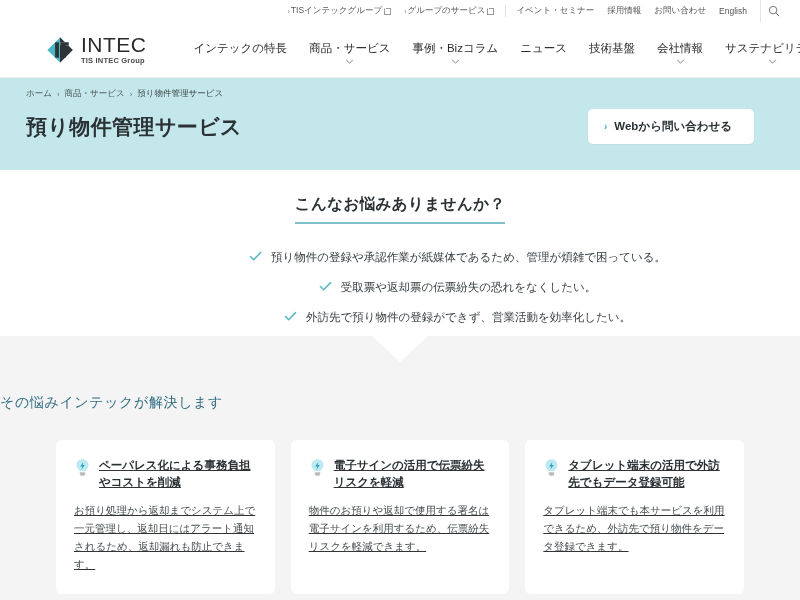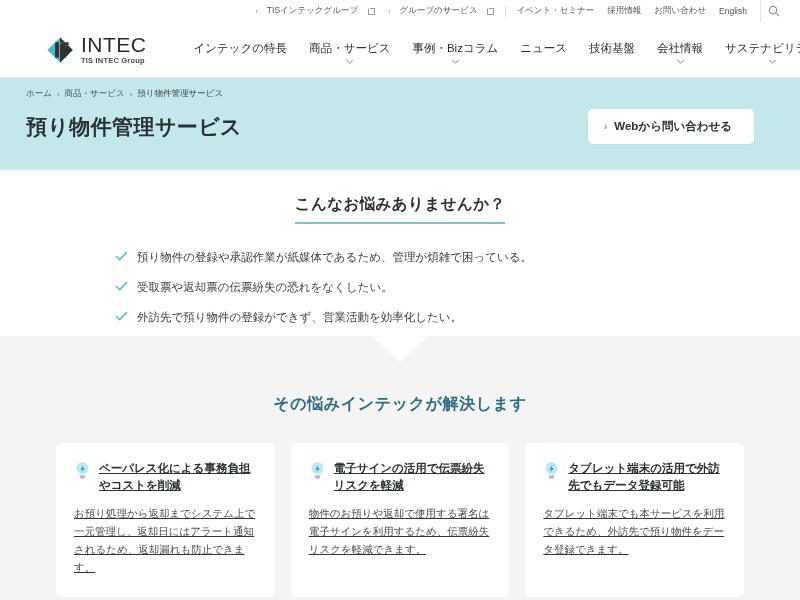--- a/index.html
+++ b/index.html
@@ -35,21 +35,21 @@
     justify-content: flex-end;
     padding-right: 14px;
     font-size: 8.5px;
     color: #555555;
     border-bottom: 0px solid transparent;
   }
   .util-group { display: flex; align-items: center; }
   .util-link {
     display: inline-flex;
     align-items: center;
-    gap: 8px;
+    gap: 0;
     color: #555555;
     text-decoration: none;
     white-space: nowrap;
     margin-right: 13px;
     cursor: pointer;
   }
   .util-link .ichev {
     font-size: 7px;
     color: #8a8a8a;
     margin-right: 1px;
@@ -229,20 +229,21 @@
     color: #2a3134;
     letter-spacing: .4px;
     padding-bottom: 7px;
     border-bottom: 2px solid #7cc1cc;
   }
   .problem-list {
     margin: 26px 0 0 115px;
     display: flex;
     flex-direction: column;
     gap: 14px;
+    align-items: center;
   }
   .problem-item {
     display: flex;
     align-items: flex-start;
     gap: 9px;
     font-size: 11.5px;
     color: #3a4144;
     line-height: 1.3;
   }
   .check-icon { flex-shrink: 0; margin-top: 1px; }
@@ -260,23 +261,22 @@
     top: 0;
     left: 50%;
     transform: translateX(-50%);
     width: 0;
     height: 0;
     border-left: 28px solid transparent;
     border-right: 28px solid transparent;
     border-top: 26px solid #ffffff;
   }
   .sol-title {
-    text-align: center;
-    font-size: 16px;
-    font-weight: bold;
+    font-size: 14px;
+    font-weight: normal;
     color: #2f6b80;
     letter-spacing: .6px;
   }
   .cards {
     display: flex;
     gap: 16px;
     padding: 0 56px;
     margin-top: 28px;
     text-decoration: underline;
   }

